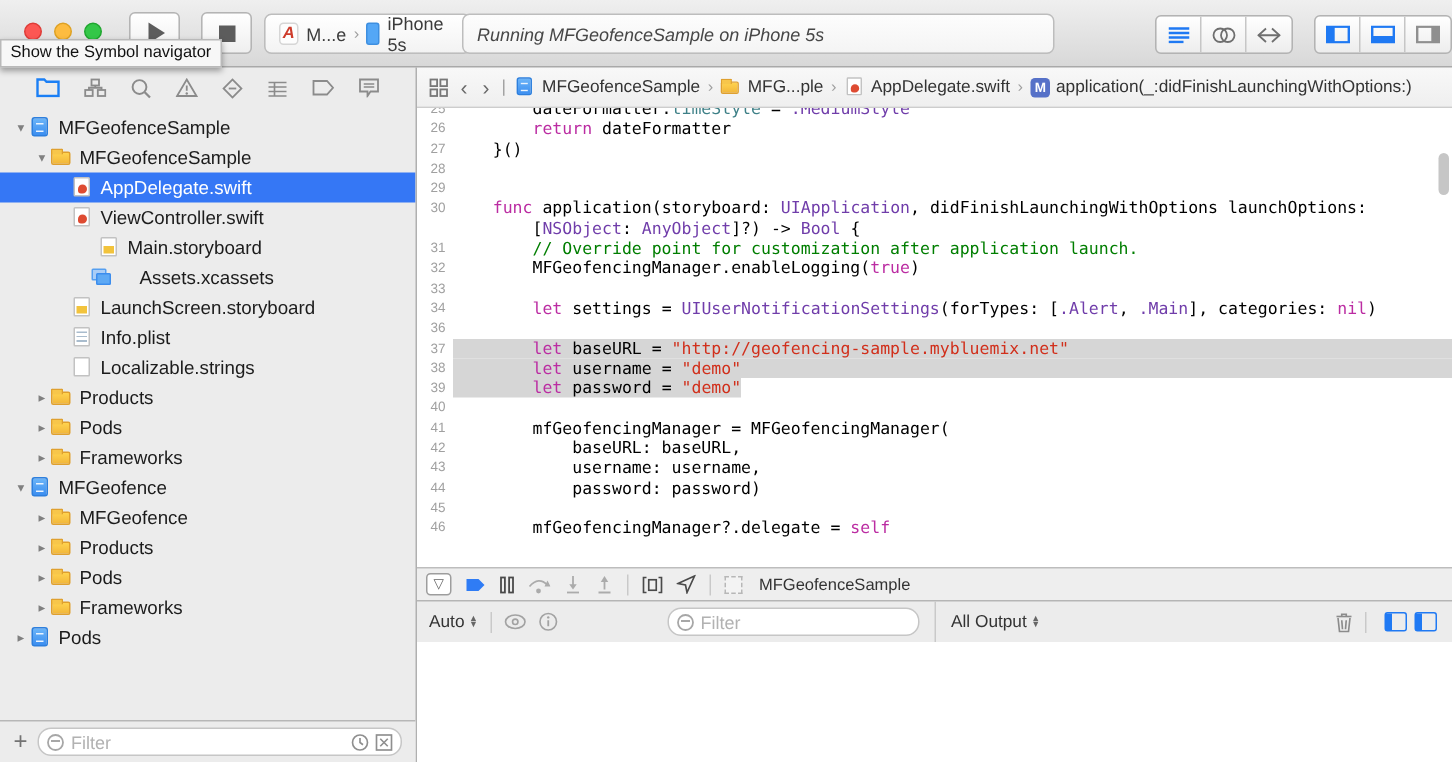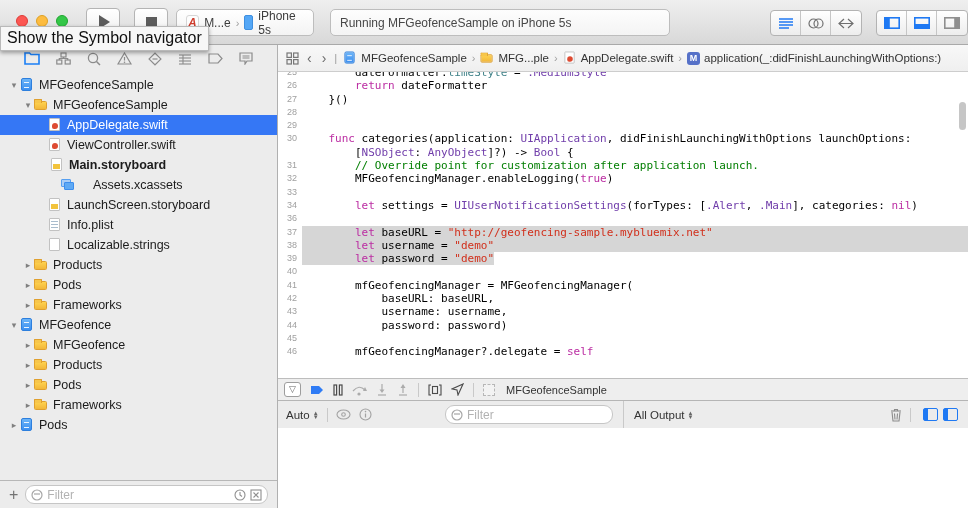--- a/index.html
+++ b/index.html
@@ -20,21 +20,21 @@
   .capsule { position:absolute; top:9px; height:27px; border:1px solid #bdbdbd; border-radius:5px;
              background:linear-gradient(#ffffff,#f3f3f3); display:flex; align-items:center; gap:5px; padding:0 9px; font-size:12px; color:#3c3c3c; }
   .crumbsep { color:#9f9f9f; font-size:11px; }
   .appicon { width:15px; height:15px; border-radius:3px; background:#fdfdfd; border:1px solid #d6d6d6; color:#ce3c2c; font-weight:bold; font-style:italic; font-size:11px; text-align:center; line-height:13px;}
   .phoneicon { width:10px; height:15px; background:#54a7f6; border-radius:2px; border:1px solid #3e8fe0; }
   .status { color:#474747; font-size:12px; overflow:hidden; white-space:nowrap; }
   .seg-group { position:absolute; top:10px; height:26px; display:flex; border:1px solid #b3b3b3; border-radius:4px; overflow:hidden; background:linear-gradient(#ffffff,#ededed); }
   .seg { width:30px; display:flex; align-items:center; justify-content:center; border-right:1px solid #c6c6c6; }
   .seg:last-child { border-right:none; }
   .tooltip { position:absolute; left:0; top:26px; z-index:60; background:#f7f7f7; border:1px solid #b9b9b9;
-             box-shadow:0 2px 4px rgba(0,0,0,.35); padding:2px 6px 3px; font-size:16px; color:#111; white-space:nowrap; }
+             box-shadow:0 2px 4px rgba(0,0,0,.35); padding:2px 6px 3px; font-size:11px; color:#111; white-space:nowrap; }
 
   
   .main { display:flex; height:463px; }
   .sidebar { width:278px; background:#ececec; border-right:1px solid #b0b0b0; display:flex; flex-direction:column; }
   .nav-tabs { height:27px; display:flex; align-items:center; justify-content:space-between; padding:0 24px; }
   .file-list { height:408px; overflow:hidden; padding-top:3px; }
   .frow { height:20px; display:flex; align-items:center; font-size:12.5px; color:#1c1c1c; white-space:nowrap; }
   .frow.selected { background:#3577f5; color:#ffffff; }
   .disc { width:12px; font-size:9px; color:#808080; text-align:center; flex:0 0 12px; }
   .frow.selected .disc { color:#fff; }
@@ -123,21 +123,21 @@
   </div>
 
   <div class="capsule" style="left:176px;width:138px;">
     <div class="appicon">A</div>
     <span>M...e</span>
     <span class="crumbsep">›</span>
     <div class="phoneicon"></div>
     <span>iPhone 5s</span>
   </div>
 
-  <div class="capsule" style="left:330px;width:340px;background:linear-gradient(#fdfdfd,#f4f4f4);">
+  <div class="capsule" style="left:308px;width:395px;background:linear-gradient(#fdfdfd,#f4f4f4);font-style:italic;">
     <span class="status">Running MFGeofenceSample on iPhone 5s</span>
   </div>
 
   <div class="seg-group" style="left:770px;">
     <div class="seg">
       <svg width="14" height="11" viewBox="0 0 14 11">
         <g stroke="#1f79f3" stroke-width="1.6">
             <line x1="0" y1="1" x2="14" y2="1"></line>
             <line x1="0" y1="4" x2="14" y2="4"></line>
             <line x1="0" y1="7" x2="14" y2="7"></line>
@@ -270,21 +270,21 @@
           </span>
           <span>AppDelegate.swift</span>
         </div>
         <div class="frow" style="padding-left: 36px;">
           <span class="disc"></span>
           <span class="fic ic-swift">
             <span class="doc"></span>
           </span>
           <span>ViewController.swift</span>
         </div>
-        <div class="frow" style="padding-left: 38px; font-weight: bold;">
+        <div class="frow" style="padding-left: 54px;">
           <span class="disc"></span>
           <span class="fic ic-storyboard">
             <span class="doc"></span>
           </span>
           <span>Main.storyboard</span>
         </div>
         <div class="frow" style="padding-left: 36px; gap: 13px;">
           <span class="disc"></span>
           <span class="fic ic-assets">
             <i class="b"></i>
@@ -457,21 +457,21 @@
           <div class="cl">
             <span class="gut">28</span>
             <span class="src"> </span>
           </div>
           <div class="cl">
             <span class="gut">29</span>
             <span class="src"> </span>
           </div>
           <div class="cl">
             <span class="gut">30</span>
-            <span class="src"><span>    </span><span class="tok-k">func</span><span> categories(application: </span><span class="tok-t">UIApplication</span><span>, didFinishLaunchingWithOptions launchOptions:</span></span>
+            <span class="src"><span>    </span><span class="tok-k">func</span><span> application(storyboard: </span><span class="tok-t">UIApplication</span><span>, didFinishLaunchingWithOptions launchOptions:</span></span>
           </div>
           <div class="cl">
             <span class="gut"></span>
             <span class="src"><span>        [</span><span class="tok-t">NSObject</span><span>: </span><span class="tok-t">AnyObject</span><span>]?) -&gt; </span><span class="tok-t">Bool</span><span> {</span></span>
           </div>
           <div class="cl">
             <span class="gut">31</span>
             <span class="src"><span>        </span><span class="tok-c">// Override point for customization after application launch.</span></span>
           </div>
           <div class="cl">

